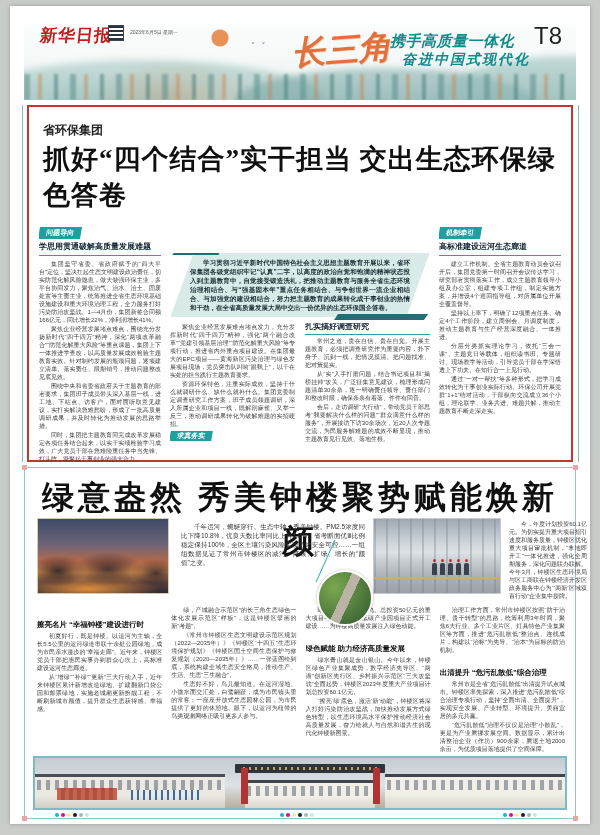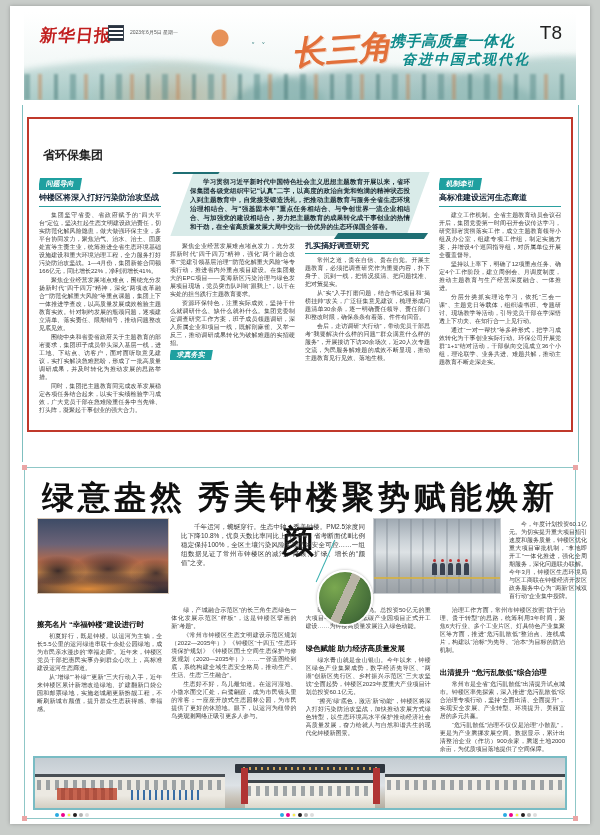--- a/index.html
+++ b/index.html
@@ -31,33 +31,33 @@
     font-weight:bold; font-size:17px; color:#c11f1f; letter-spacing:1px; transform:skewX(-6deg); }
   .qr { position:absolute; left:84px; top:13px; width:16px; height:16px; background:
       repeating-linear-gradient(0deg,#2a3340 0 2px,#fff 2px 4px),
       repeating-linear-gradient(90deg,#2a3340 0 2px,#8aa 2px 4px); border:1px solid #3a4450; }
   .dateline { position:absolute; left:106px; top:17px; font-size:5px; color:#555; }
   .csj { position:absolute; left:268px; top:16px; font-family:"Liberation Serif","DejaVu Serif",serif;
     font-size:33px; font-weight:bold; font-style:italic; color:#e2703a; transform:rotate(-4deg); text-shadow:1px 1px 0 rgba(226,112,58,.3); }
   .slogan { position:absolute; left:366px; top:20px; color:#0f8b8b; font-weight:bold; font-style:italic; }
   .slogan .s1 { font-size:15px; letter-spacing:.5px; }
   .slogan .s2 { font-size:14px; letter-spacing:2px; margin-left:12px; }
-  .edition { position:absolute; right:14px; top:10px; font-size:19px; color:#222; }
+  .edition { position:absolute; right:14px; top:10px; font-size:24px; color:#222; }
   .birds { position:absolute; left:228px; top:28px; font-size:7px; color:#2c7a7a; letter-spacing:3px; }
 
   
   .rail { position:absolute; width:1px; background:#7fbfbf; top:99px; height:357px; }
 
   
-  .box1 { position:absolute; left:17px; top:111px; width:546px; height:315px; border:2px solid #c0392b; background:#fff; padding:26px 10px; }
+  .box1 { position:absolute; left:17px; top:99px; width:546px; height:357px; border:2px solid #c0392b; background:#fff; padding:13px 10px; }
   .kicker { font-size:12px; font-weight:bold; color:#222; margin:2px 0 2px 4px; }
   .headline1 { font-family:"Liberation Serif","DejaVu Serif",serif; font-size:27px; font-weight:bold; color:#101010; letter-spacing:1px; margin-left:4px; }
   .a1row { display:flex; gap:9px; margin-top:8px; height:254px; overflow:hidden; }
   .a1col { flex:0 0 122px; overflow:hidden; }
-  .a1mid { flex:1; overflow:hidden; }
+  .a1mid { flex:1; overflow:hidden;margin-top:32px; }
   .badge { display:inline-block; background:#1fa0a0; color:#fff; font-size:7px; font-weight:bold; padding:1px 7px; transform:skewX(-10deg); }
   .subhead1 { font-size:8px; font-weight:bold; color:#123; margin-top:2px; }
   .secrule { height:1px; background:#2aa0a0; margin:3px 0 4px; }
   .body6 { font-size:6px; line-height:8px; color:#3c3c3c; text-align:justify; }
   .body6 p { text-indent:2em; margin-bottom:1px; }
   .introwrap { position:relative; margin:0 6px 6px 6px; }
   .introbg { position:absolute; left:6px; right:6px; top:0; bottom:0; background:#d9ebe9; transform:skewX(-20deg); }
   .ribA { position:absolute; left:-2px; top:-3px; width:46px; height:5px; background:#1f6f74; transform:skewX(-35deg); }
   .ribB { position:absolute; right:-2px; bottom:-3px; width:90px; height:6px; background:#1f6f74; transform:skewX(-35deg); }
   .introtx { position:relative; padding:5px 14px; font-size:6.5px; line-height:9px; font-weight:bold; color:#1c2b33; text-align:justify; text-indent:2em; }
@@ -124,25 +124,26 @@
       <div class="s2">奋进中国式现代化</div>
     </div>
     <div class="edition">T8</div>
   </div>
 
   <div class="rail" style="left:12px;"></div>
   <div class="rail" style="left:568px;"></div>
 
   <div class="box1">
     <div class="kicker">省环保集团</div>
+    <div class="headline1">抓好“四个结合”实干担当  交出生态环保绿色答卷</div>
     <div class="a1row">
 
       <div class="a1col">
         <span class="badge">问题导向</span>
-        <div class="subhead1">钟楼区将深入打好污染防治攻坚战</div>
+        <div class="subhead1">学思用贯通破解高质量发展难题</div>
         <div class="secrule"></div>
         <div class="body6">
           <p>集团坚守省委、省政府赋予的“四大平台”定位，坚决扛起生态文明建设政治责任，切实防范化解风险隐患，做大做强环保主业，多平台协同发力，聚焦治气、治水、治土、固废处置等主责主业，统筹推进全省生态环境基础设施建设和重大环境治理工程，全力服务打好污染防治攻坚战。1—4月份，集团新签合同额166亿元，同比增长22%，净利润增长41%。</p>
           <p>聚焦企业经营发展堵点难点，围绕充分发扬新时代“四千四万”精神，深化“两项改革融合”“防范化解重大风险”等重点课题，集团上下一体推进学查改，以高质量发展成效检验主题教育实效。针对制约发展的瓶颈问题，逐项建立清单、落实责任、限期销号，推动问题整改见底见效。</p>
           <p>围绕中央和省委省政府关于主题教育的部署要求，集团班子成员带头深入基层一线，进工地、下站点、访客户，面对面听取意见建议，实打实解决急难愁盼，形成了一批高质量调研成果，并及时转化为推动发展的思路举措。</p>
           <p>同时，集团把主题教育同完成改革发展稳定各项任务结合起来，以实干实绩检验学习成效，广大党员干部在急难险重任务中当先锋、打头阵，凝聚起干事创业的强大合力。</p>
         </div>
       </div>
 
       <div class="a1mid">

